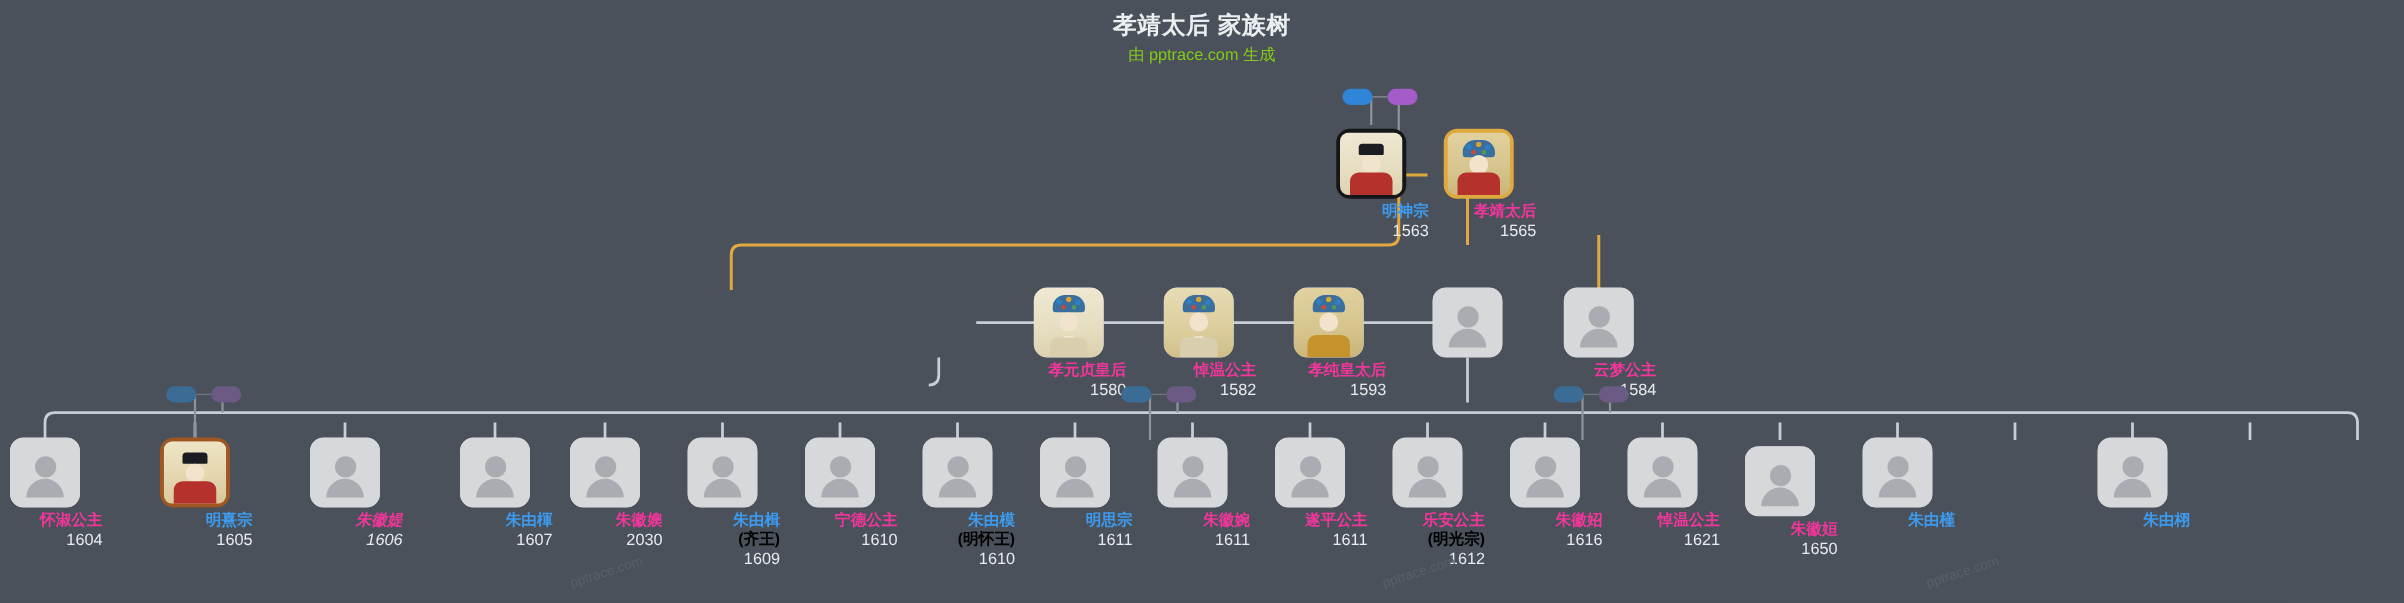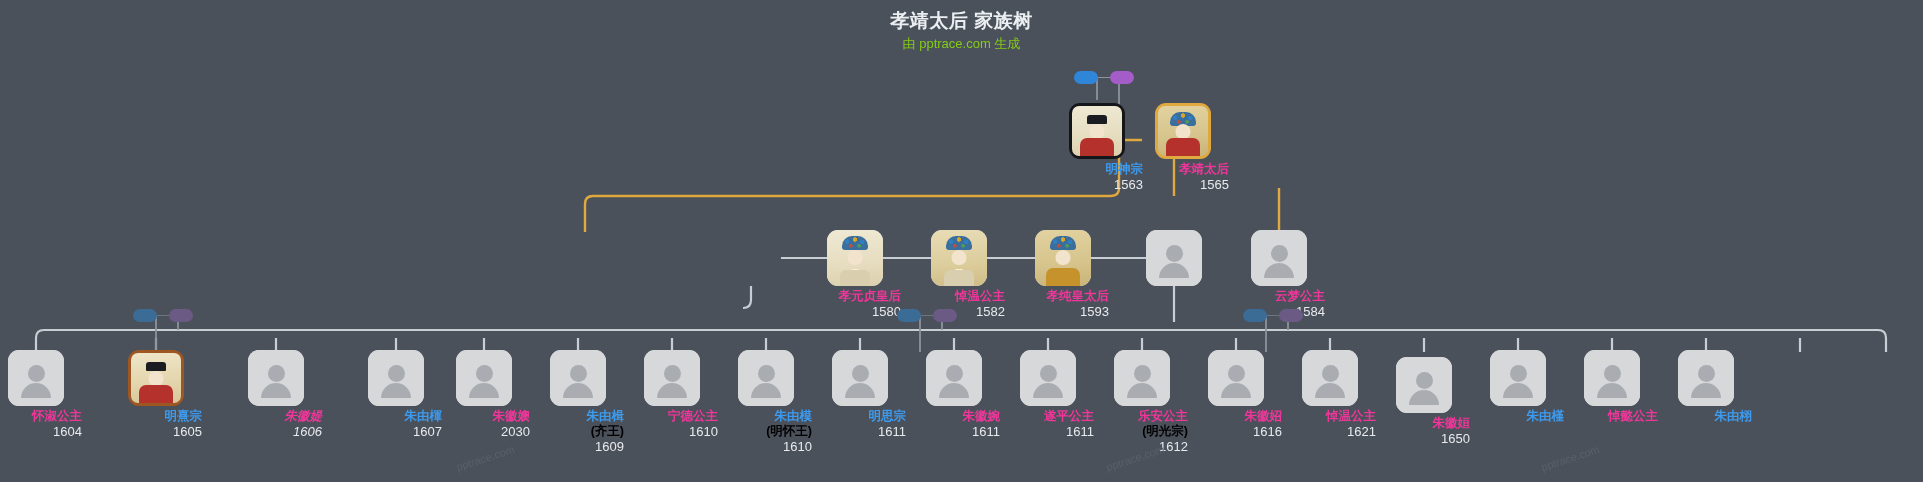--- a/index.html
+++ b/index.html
@@ -447,30 +447,20 @@
     <div class="card">
         <div class="inner">
       <div class="avatar"></div>
         </div>
       </div>
     <div class="name m">朱由槿</div>
     <div class="sub m"></div>
     <div class="year"></div>
   </div>
 
-  <div class="node" style="left:1566px; top:350px;">
-    <div class="card">
-        <div class="inner">
-      <div class="avatar"></div>
-        </div>
-      </div>
-    <div class="name f">悼懿公主</div>
-    <div class="sub f"></div>
-    <div class="year"></div>
-  </div>
 
   <div class="node" style="left:1660px; top:350px;">
     <div class="card">
         <div class="inner">
       <div class="avatar"></div>
         </div>
       </div>
     <div class="name m">朱由栩</div>
     <div class="sub m"></div>
     <div class="year"></div>

